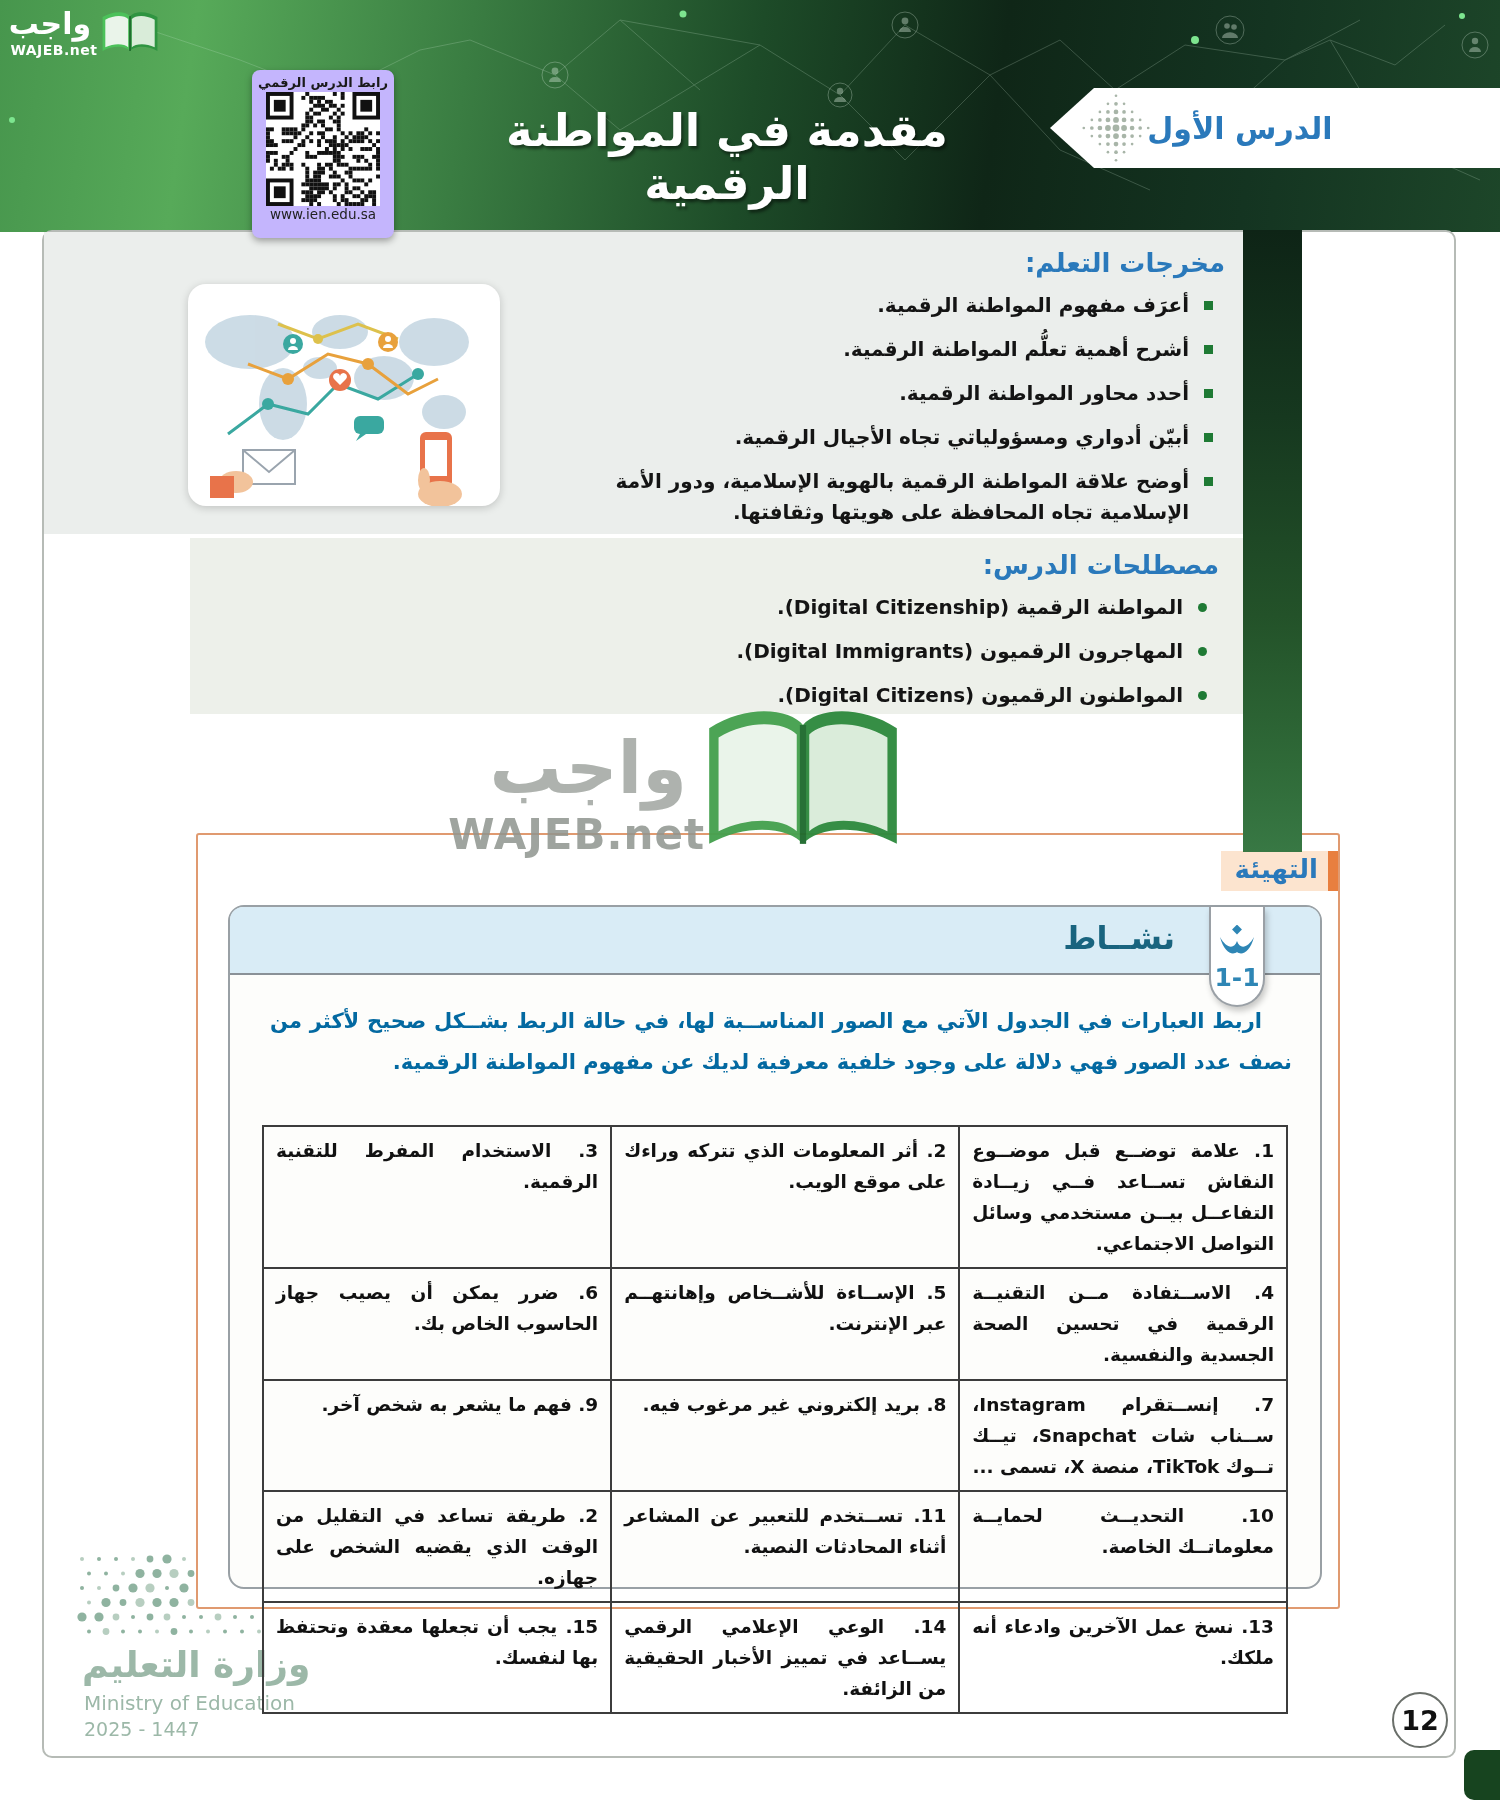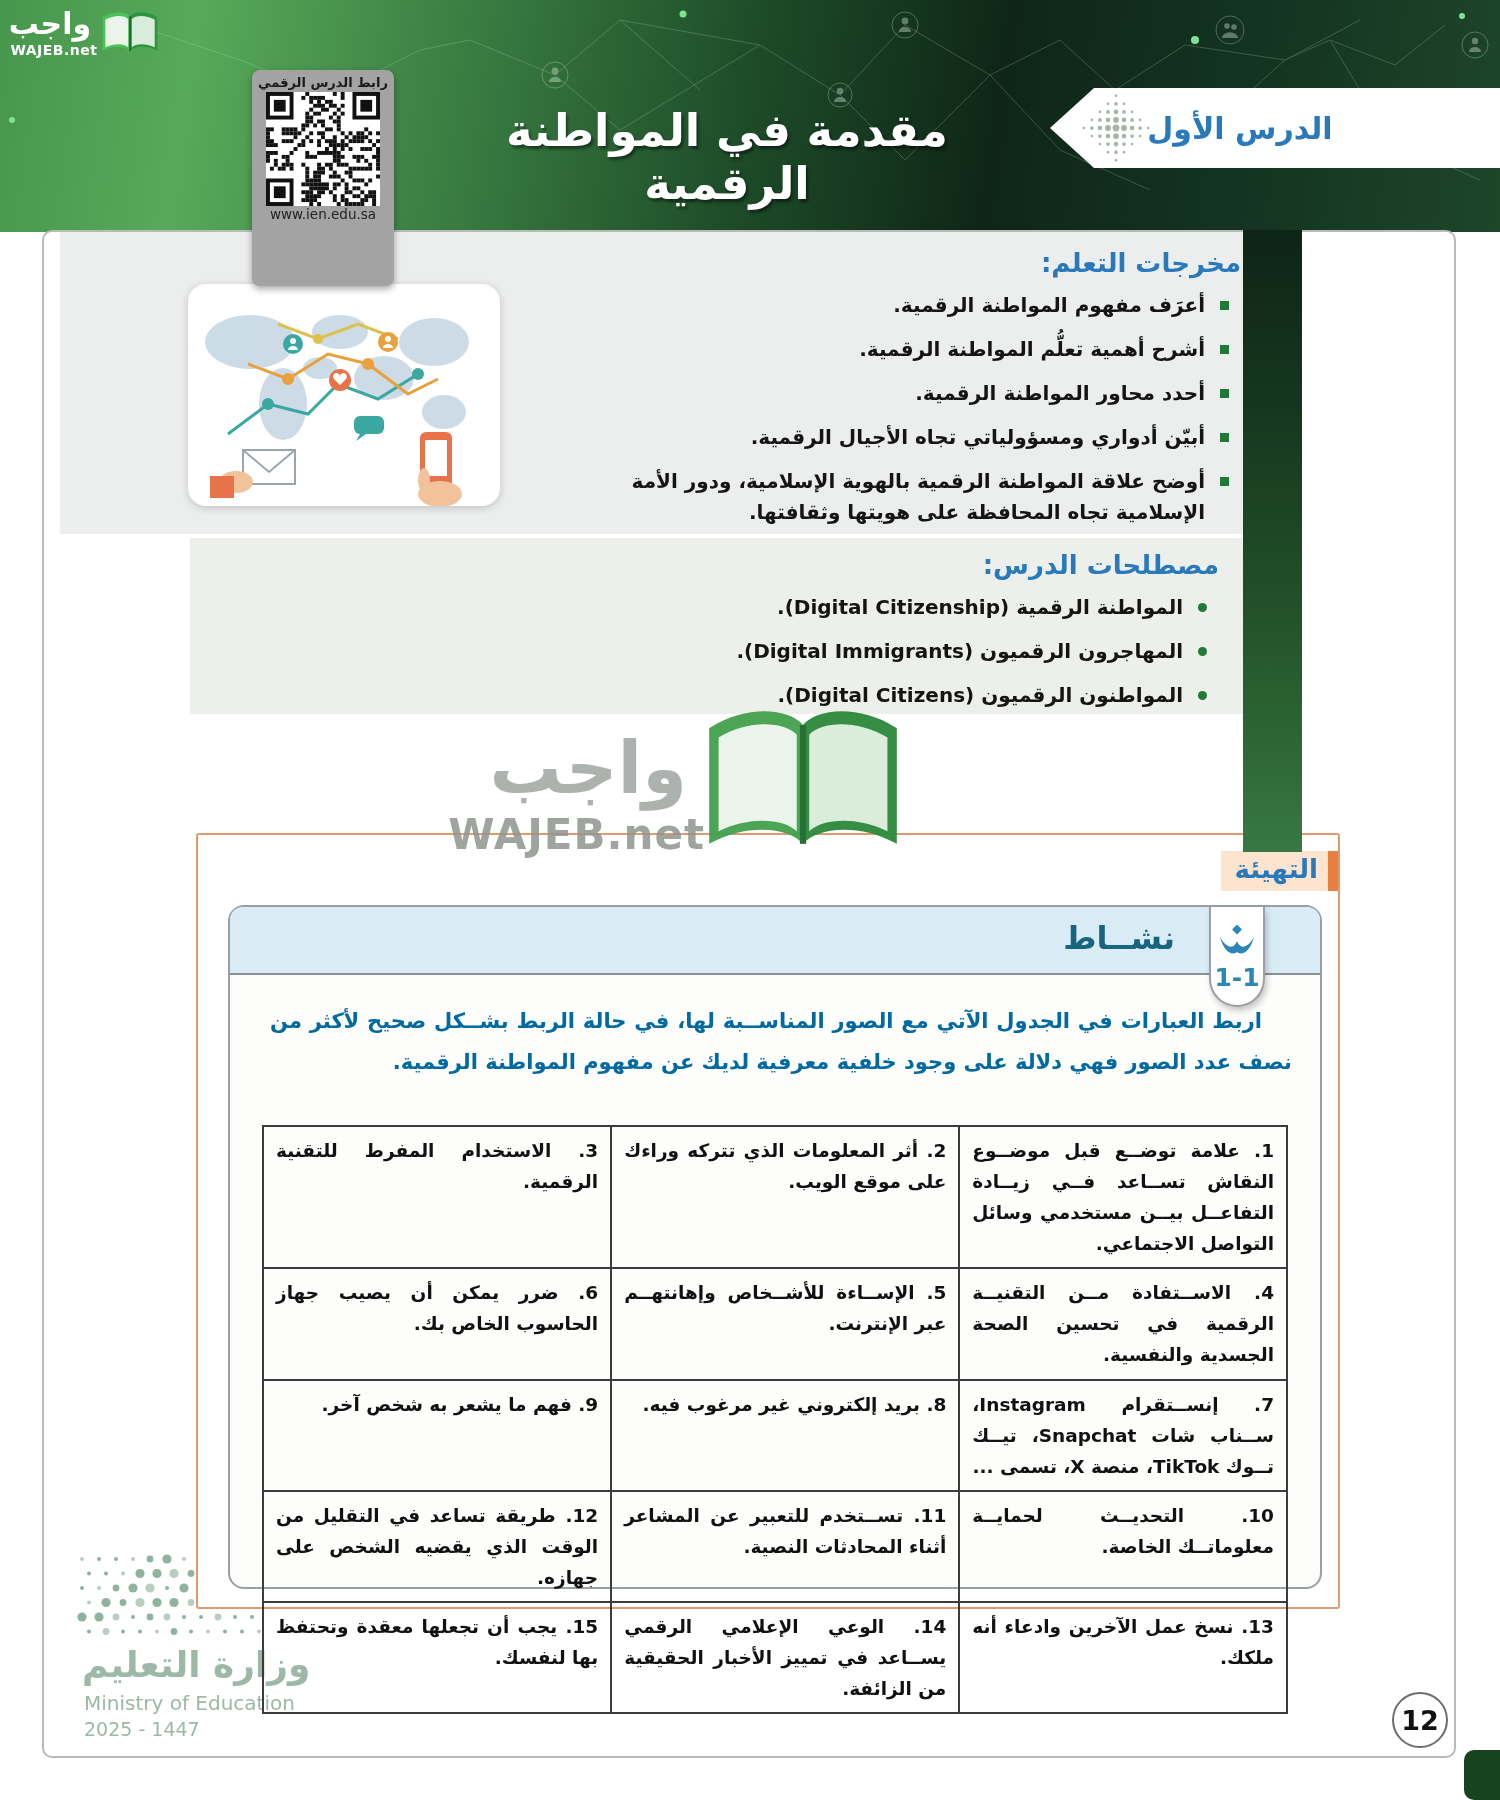--- a/index.html
+++ b/index.html
@@ -16,35 +16,35 @@
   .wj-book{position:absolute;left:92px;top:2px;width:64px;height:56px;}
   .lesson-tab{position:absolute;top:88px;right:0;width:450px;height:80px;background:#fff;
     clip-path:polygon(44px 0,100% 0,100% 100%,44px 100%,0 50%);
     display:flex;align-items:center;justify-content:center;}
   .lesson-tab .lbl{color:#2a79bb;font-weight:bold;font-size:30px;direction:rtl;padding-right:70px;}
   .tabdots{position:absolute;left:30px;top:4px;width:72px;height:72px;}
   .page-title{position:absolute;top:92px;left:430px;width:570px;margin:12px;text-align:center;direction:rtl;
     font-size:45px;font-weight:bold;color:#fff;text-shadow:2px 3px 3px rgba(0,0,0,.45);}
 
   
-  .qr-card{position:absolute;left:252px;top:70px;width:142px;height:216px;background:#a3a3a3;border-radius:8px;
+  .qr-card{position:absolute;left:252px;top:70px;width:142px;height:168px;background:#c4b5fd;border-radius:8px;
     box-shadow:0 3px 7px rgba(0,0,0,.35);z-index:5;text-align:center;padding-top:5px;box-sizing:border-box;}
   .qr-caption{font-size:13px;font-weight:bold;color:#1a1a1a;direction:rtl;}
   .qr{width:114px;height:114px;margin:2px auto 0;display:block;}
   .qr-url{font-size:13.5px;color:#222;}
 
   
   .frame{position:absolute;left:42px;top:230px;width:1414px;height:1528px;border:2px solid #b6bbb6;
     border-radius:10px;box-sizing:border-box;}
   .side-band{position:absolute;left:1243px;top:230px;width:59px;height:622px;z-index:4;
     background:linear-gradient(180deg,#0e2416 0%,#16381f 30%,#235229 62%,#2f6a38 86%,#387844 100%);}
 
   
   .outcomes{position:absolute;left:44px;top:232px;width:1199px;height:302px;background:#ebeeec;
-    direction:rtl;box-sizing:border-box;padding:16px 18px 0 480px;margin-left:16px;}
+    direction:rtl;box-sizing:border-box;padding:16px 18px 0 480px;}
   .sec-heading{margin:0 0 12px;color:#2a79bb;font-size:26px;font-weight:bold;}
   .bullets{list-style:none;margin:0;padding:0 10px 0 0;}
   .bullets li{position:relative;padding-right:26px;font-size:20px;font-weight:bold;color:#141414;
     margin-bottom:13px;line-height:1.55;}
   .bullets li::before{content:"";position:absolute;right:2px;top:11px;width:9px;height:9px;background:#1e7a34;}
   .terms .bullets li::before{border-radius:50%;}
 
   .illus-card{position:absolute;left:188px;top:284px;width:312px;height:222px;background:#fff;
     border-radius:18px;box-shadow:0 2px 8px rgba(0,0,0,.18);z-index:3;overflow:hidden;}
 
@@ -594,21 +594,21 @@
           <td>6. ضرر يمكن أن يصيب جهاز الحاسوب الخاص بك.</td>
         </tr>
         <tr>
           <td>7. إنســتقرام Instagram، ســناب شات Snapchat، تيــك تــوك TikTok، منصة X، تسمى ...</td>
           <td>8. بريد إلكتروني غير مرغوب فيه.</td>
           <td>9. فهم ما يشعر به شخص آخر.</td>
         </tr>
         <tr>
           <td>10. التحديــث لحمايــة معلوماتــك الخاصة.</td>
           <td>11. تســتخدم للتعبير عن المشاعر أثناء المحادثات النصية.</td>
-          <td>12. طريقة تساعد في التقليل من الوقت الذي يقضيه الشخص على جهازه.</td>
+          <td>2. طريقة تساعد في التقليل من الوقت الذي يقضيه الشخص على جهازه.</td>
         </tr>
         <tr>
           <td>13. نسخ عمل الآخرين وادعاء أنه ملكك.</td>
           <td>14. الوعي الإعلامي الرقمي يســاعد في تمييز الأخبار الحقيقية من الزائفة.</td>
           <td>15. يجب أن تجعلها معقدة وتحتفظ بها لنفسك.</td>
         </tr>
       </tbody>
         </table>
     </div>
   </div>

